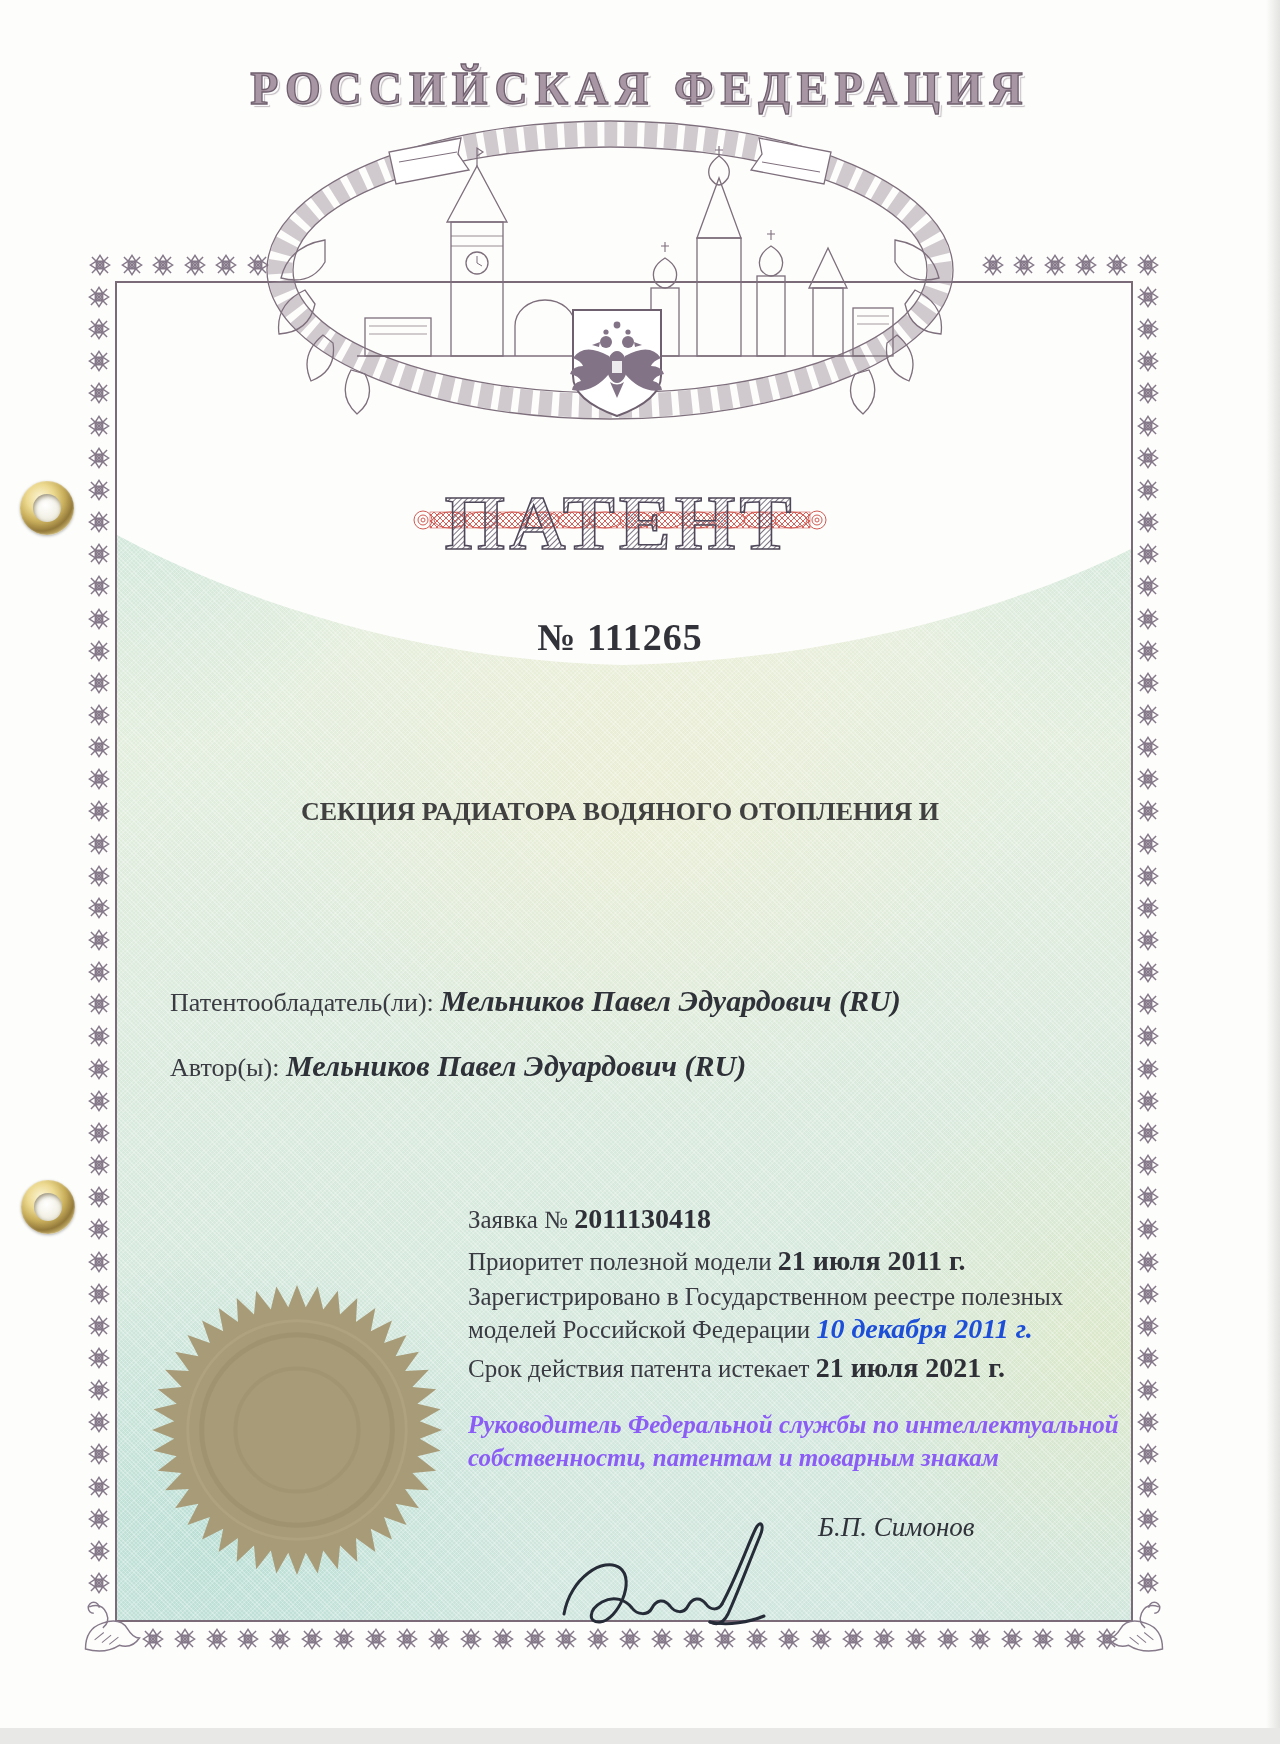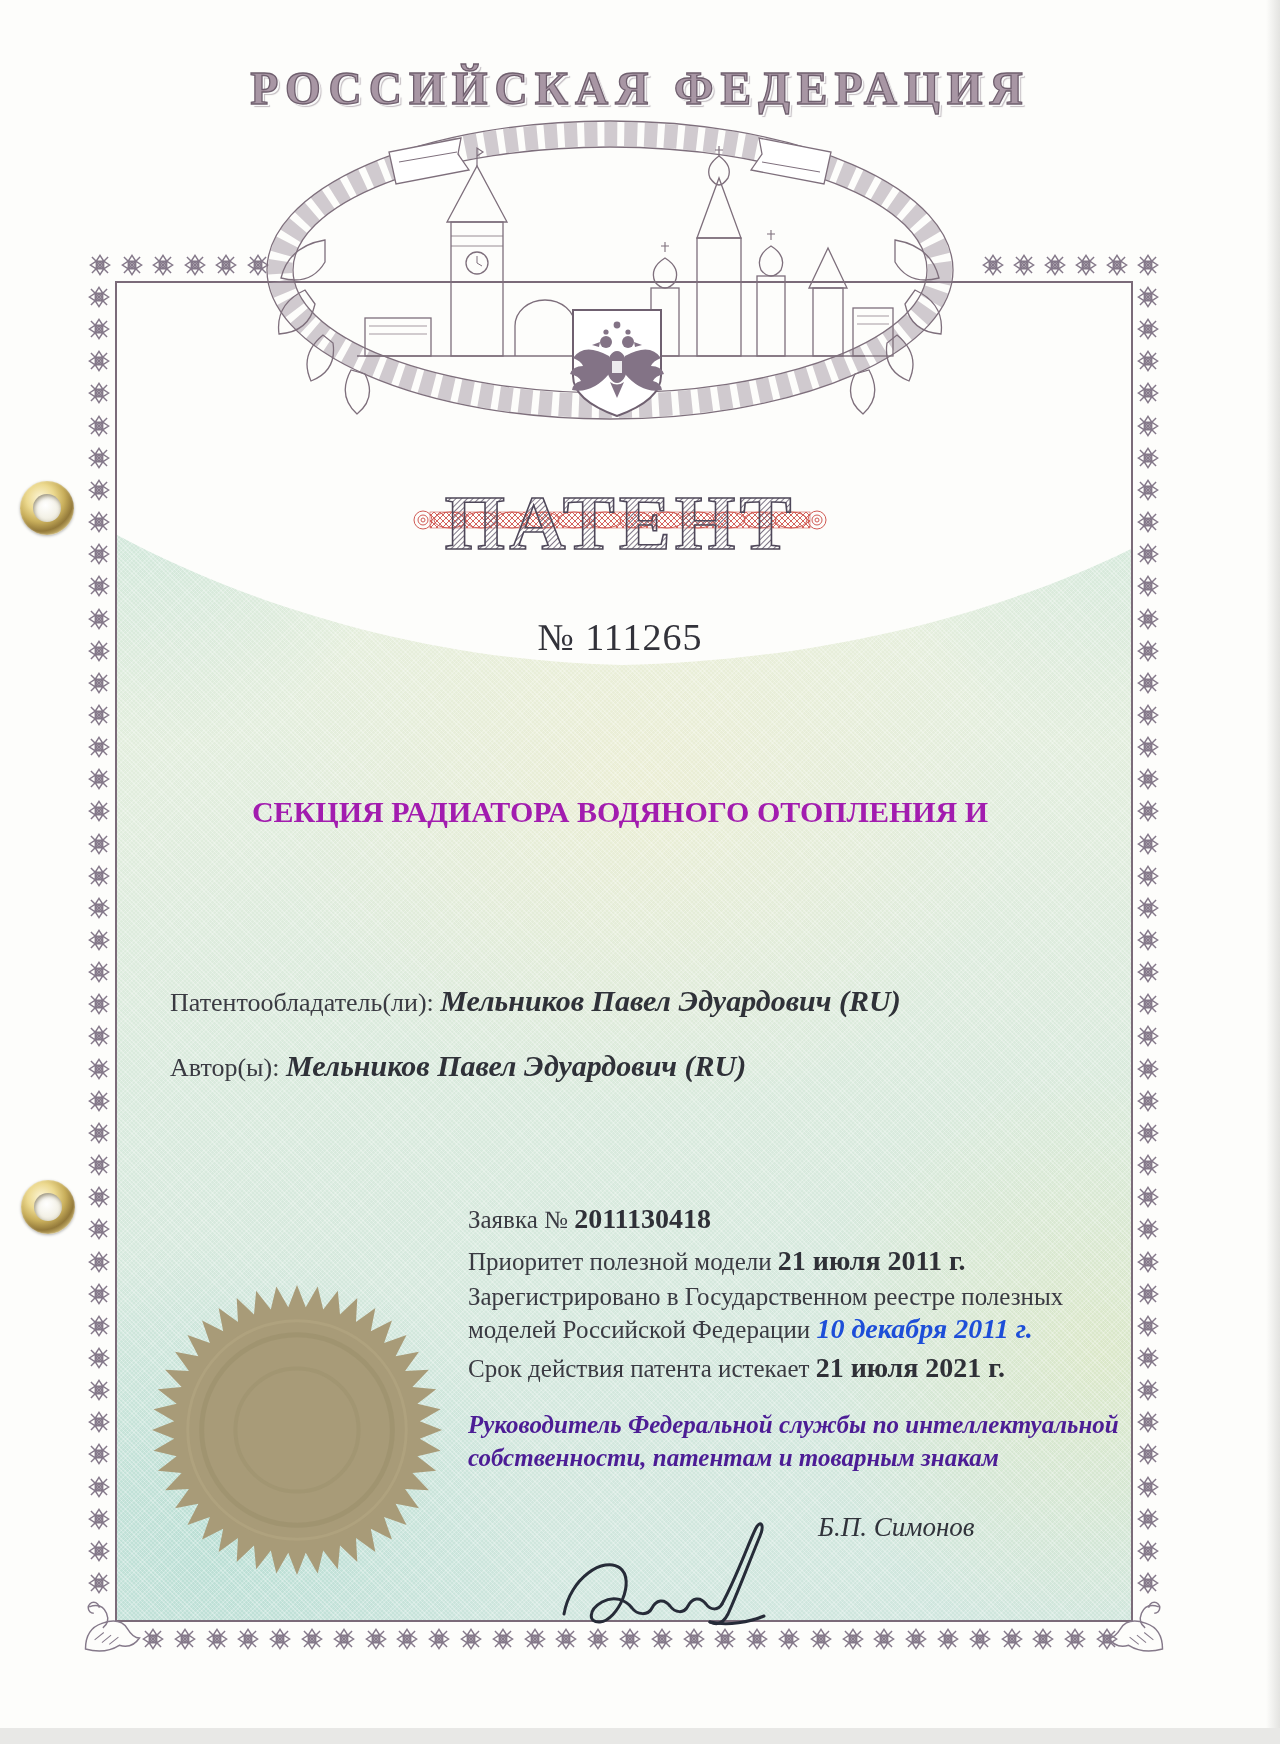--- a/index.html
+++ b/index.html
@@ -43,31 +43,31 @@
     font-size:46px;font-weight:bold;letter-spacing:7px;color:#a896a4;
     -webkit-text-stroke:1.3px #6f5f6e;
     text-shadow:2px 2px 0 rgba(255,255,255,.9),3px 3px 1px rgba(110,95,110,.4);
     white-space:nowrap;
   }
   svg.vignette{position:absolute;left:265px;top:120px;width:690px;height:325px;}
   svg.patent-word-svg{position:absolute;left:410px;top:476px;width:420px;height:86px;overflow:visible;}
   .subtype{position:absolute;left:320px;top:566px;width:600px;text-align:center;
     font-size:25px;font-weight:bold;letter-spacing:1.5px;color:#6a5e6c;white-space:nowrap;}
   .number-line{position:absolute;left:320px;top:615px;width:600px;text-align:center;
-    font-size:38px;font-weight:normal;letter-spacing:1px;color:#32323a;white-space:nowrap;}
+    font-size:38px;font-weight:bold;letter-spacing:1px;color:#32323a;white-space:nowrap;}
   .invention-title{position:absolute;left:120px;top:795px;width:1000px;text-align:center;
-    font-size:30px;font-weight:bold;line-height:34px;color:#a21caf;}
+    font-size:26px;font-weight:bold;line-height:34px;color:#404040;}
   .party-line{position:absolute;left:170px;white-space:nowrap;font-size:26px;color:#3a3a42;}
   .party-line .pname{font-size:30px;font-weight:bold;font-style:italic;color:#2f3138;}
   .details{position:absolute;left:468px;top:1203px;width:600px;font-size:25px;color:#3a3a42;}
   .details .row{position:absolute;left:0;white-space:nowrap;}
   .details .b{font-size:28px;font-weight:bold;color:#2f3037;}
   .details .bi{font-size:28px;font-weight:bold;font-style:italic;color:#1d4ed8;}
   .chief{position:absolute;left:468px;top:1408px;font-size:25px;font-style:italic;
-    font-weight:bold;line-height:33px;color:#4c1d95;white-space:nowrap;}
+    font-weight:bold;line-height:33px;color:#8b5cf6;white-space:nowrap;}
   .signer{position:absolute;left:818px;top:1512px;font-size:27px;font-style:italic;color:#31333b;white-space:nowrap;}
   svg.signature{position:absolute;left:552px;top:1516px;width:220px;height:126px;}
   svg.seal{position:absolute;left:150px;top:1283px;width:294px;height:294px;}
 </style>
 </head>
 <body>
 
 <svg width="0" height="0" style="position:absolute" aria-hidden="true">
   <defs>
     <symbol id="rosette-sym" viewBox="0 0 24 24">

